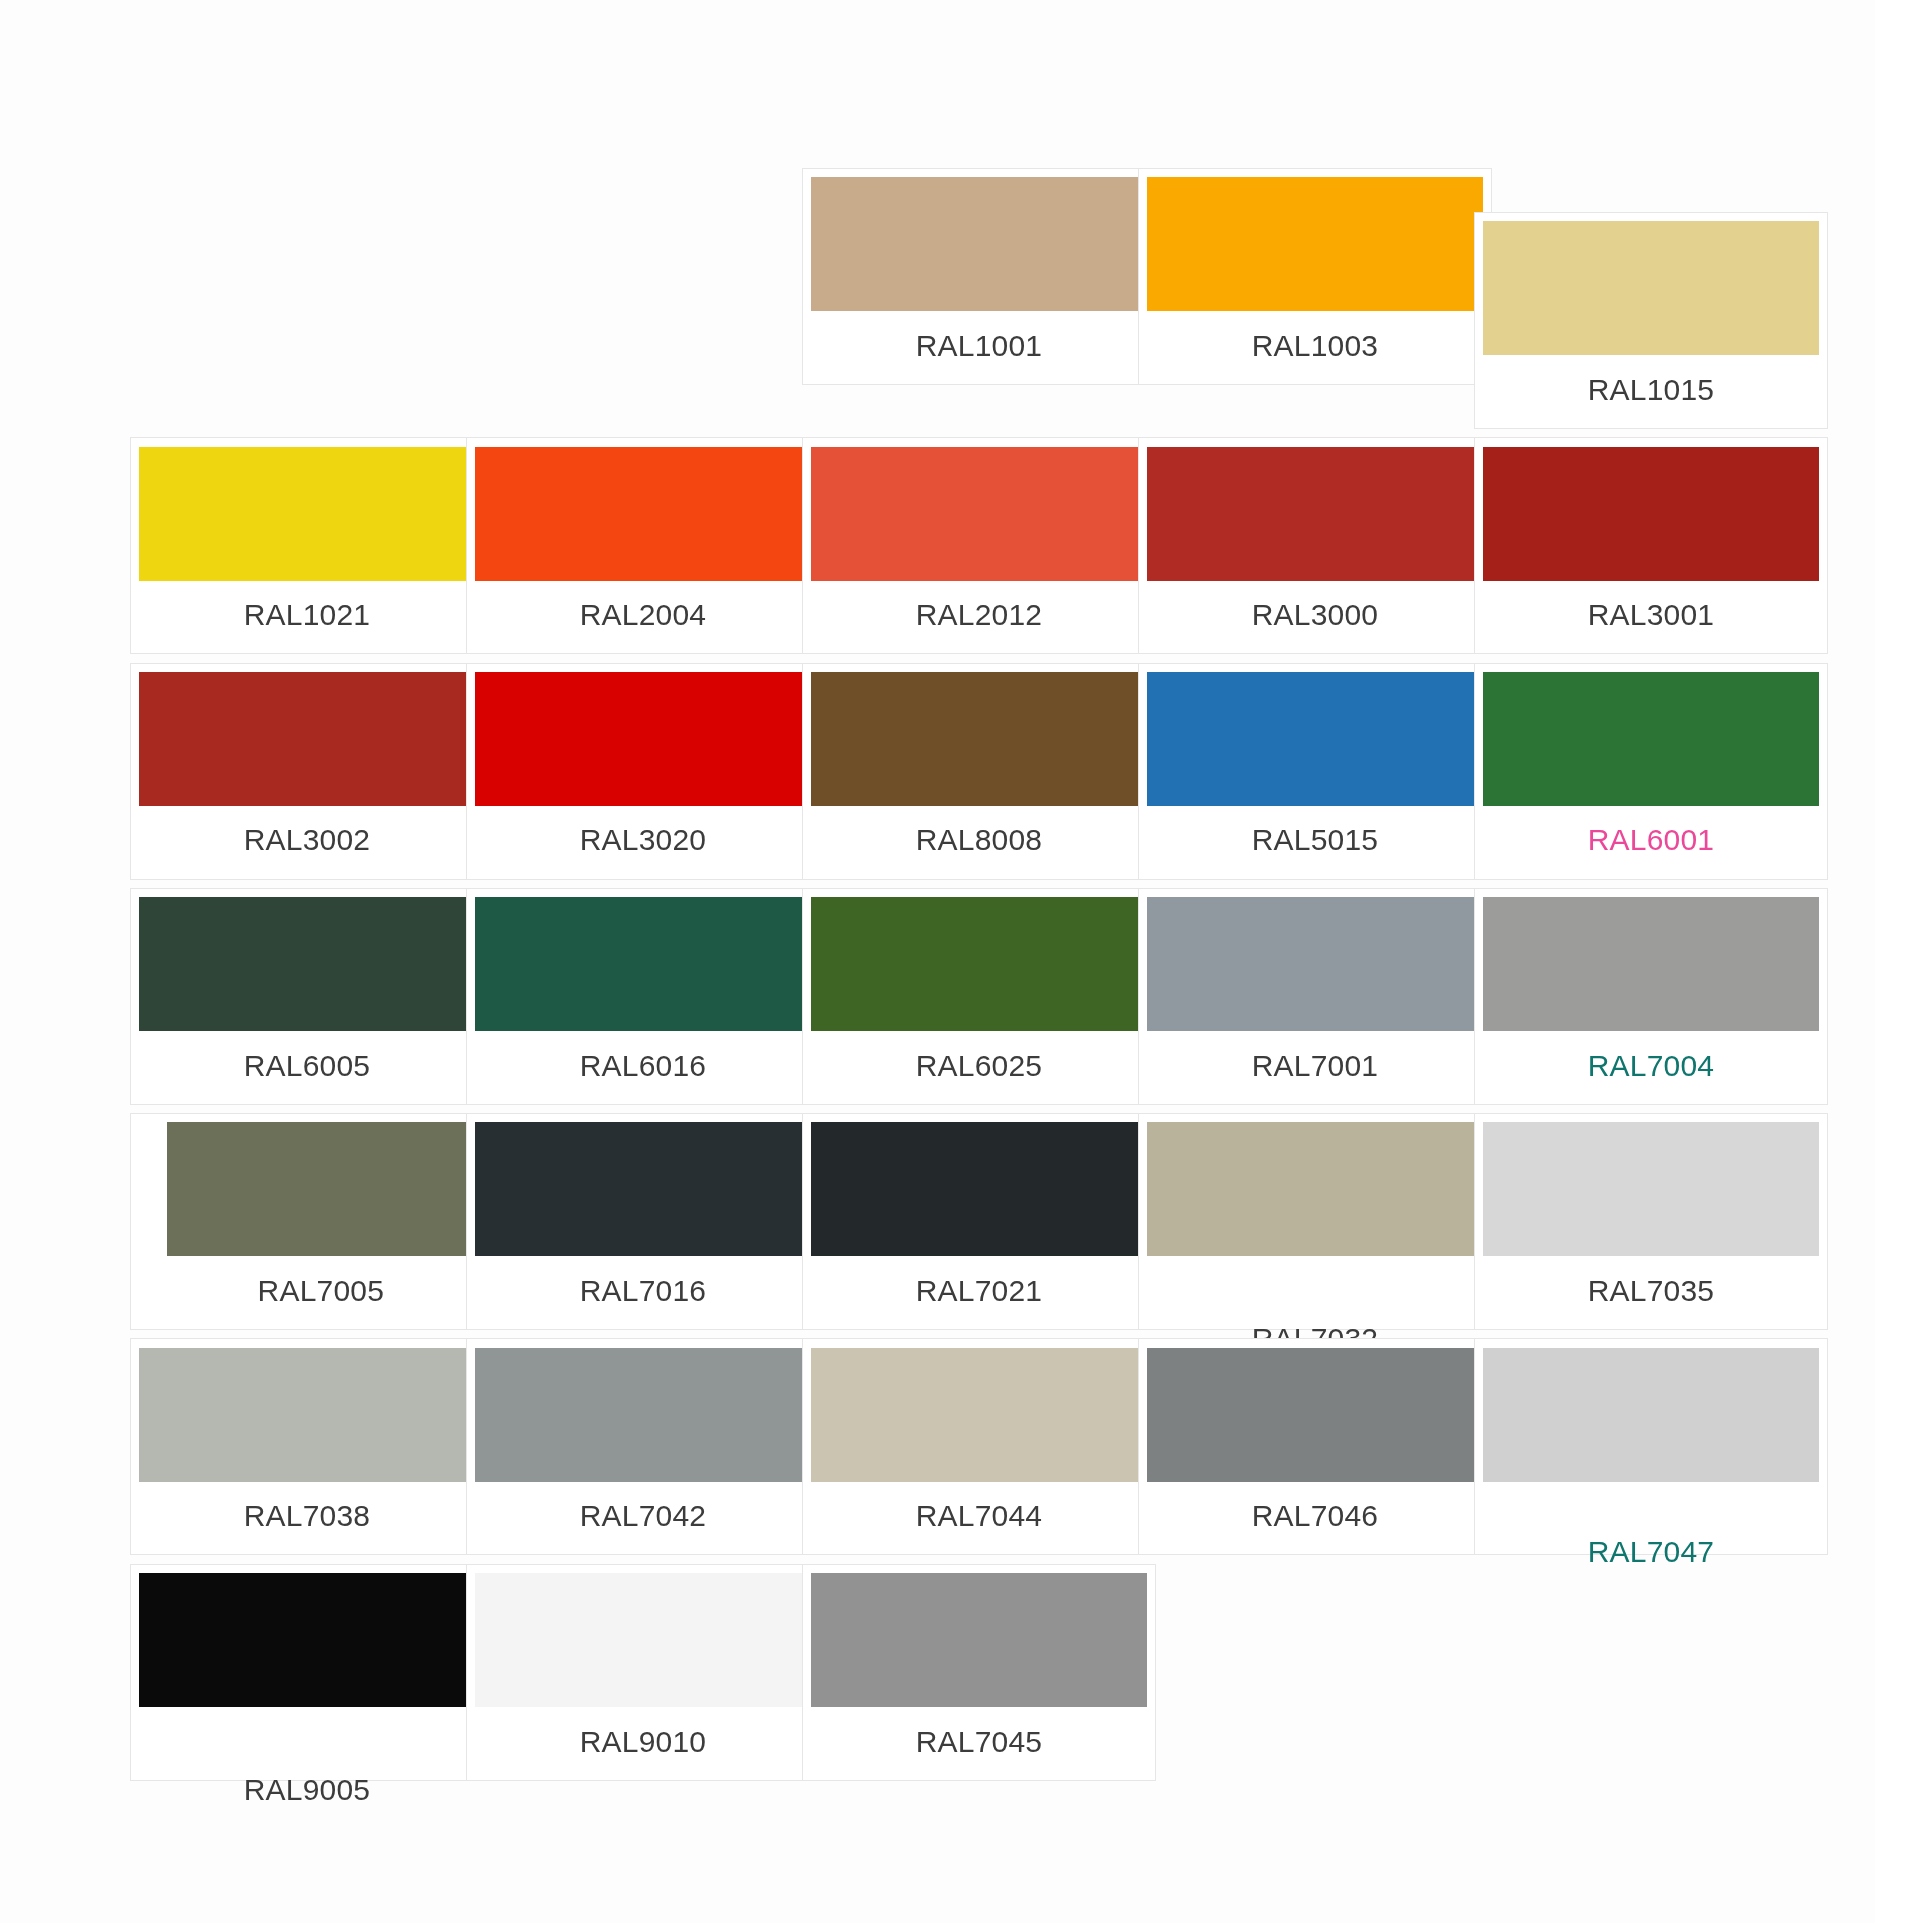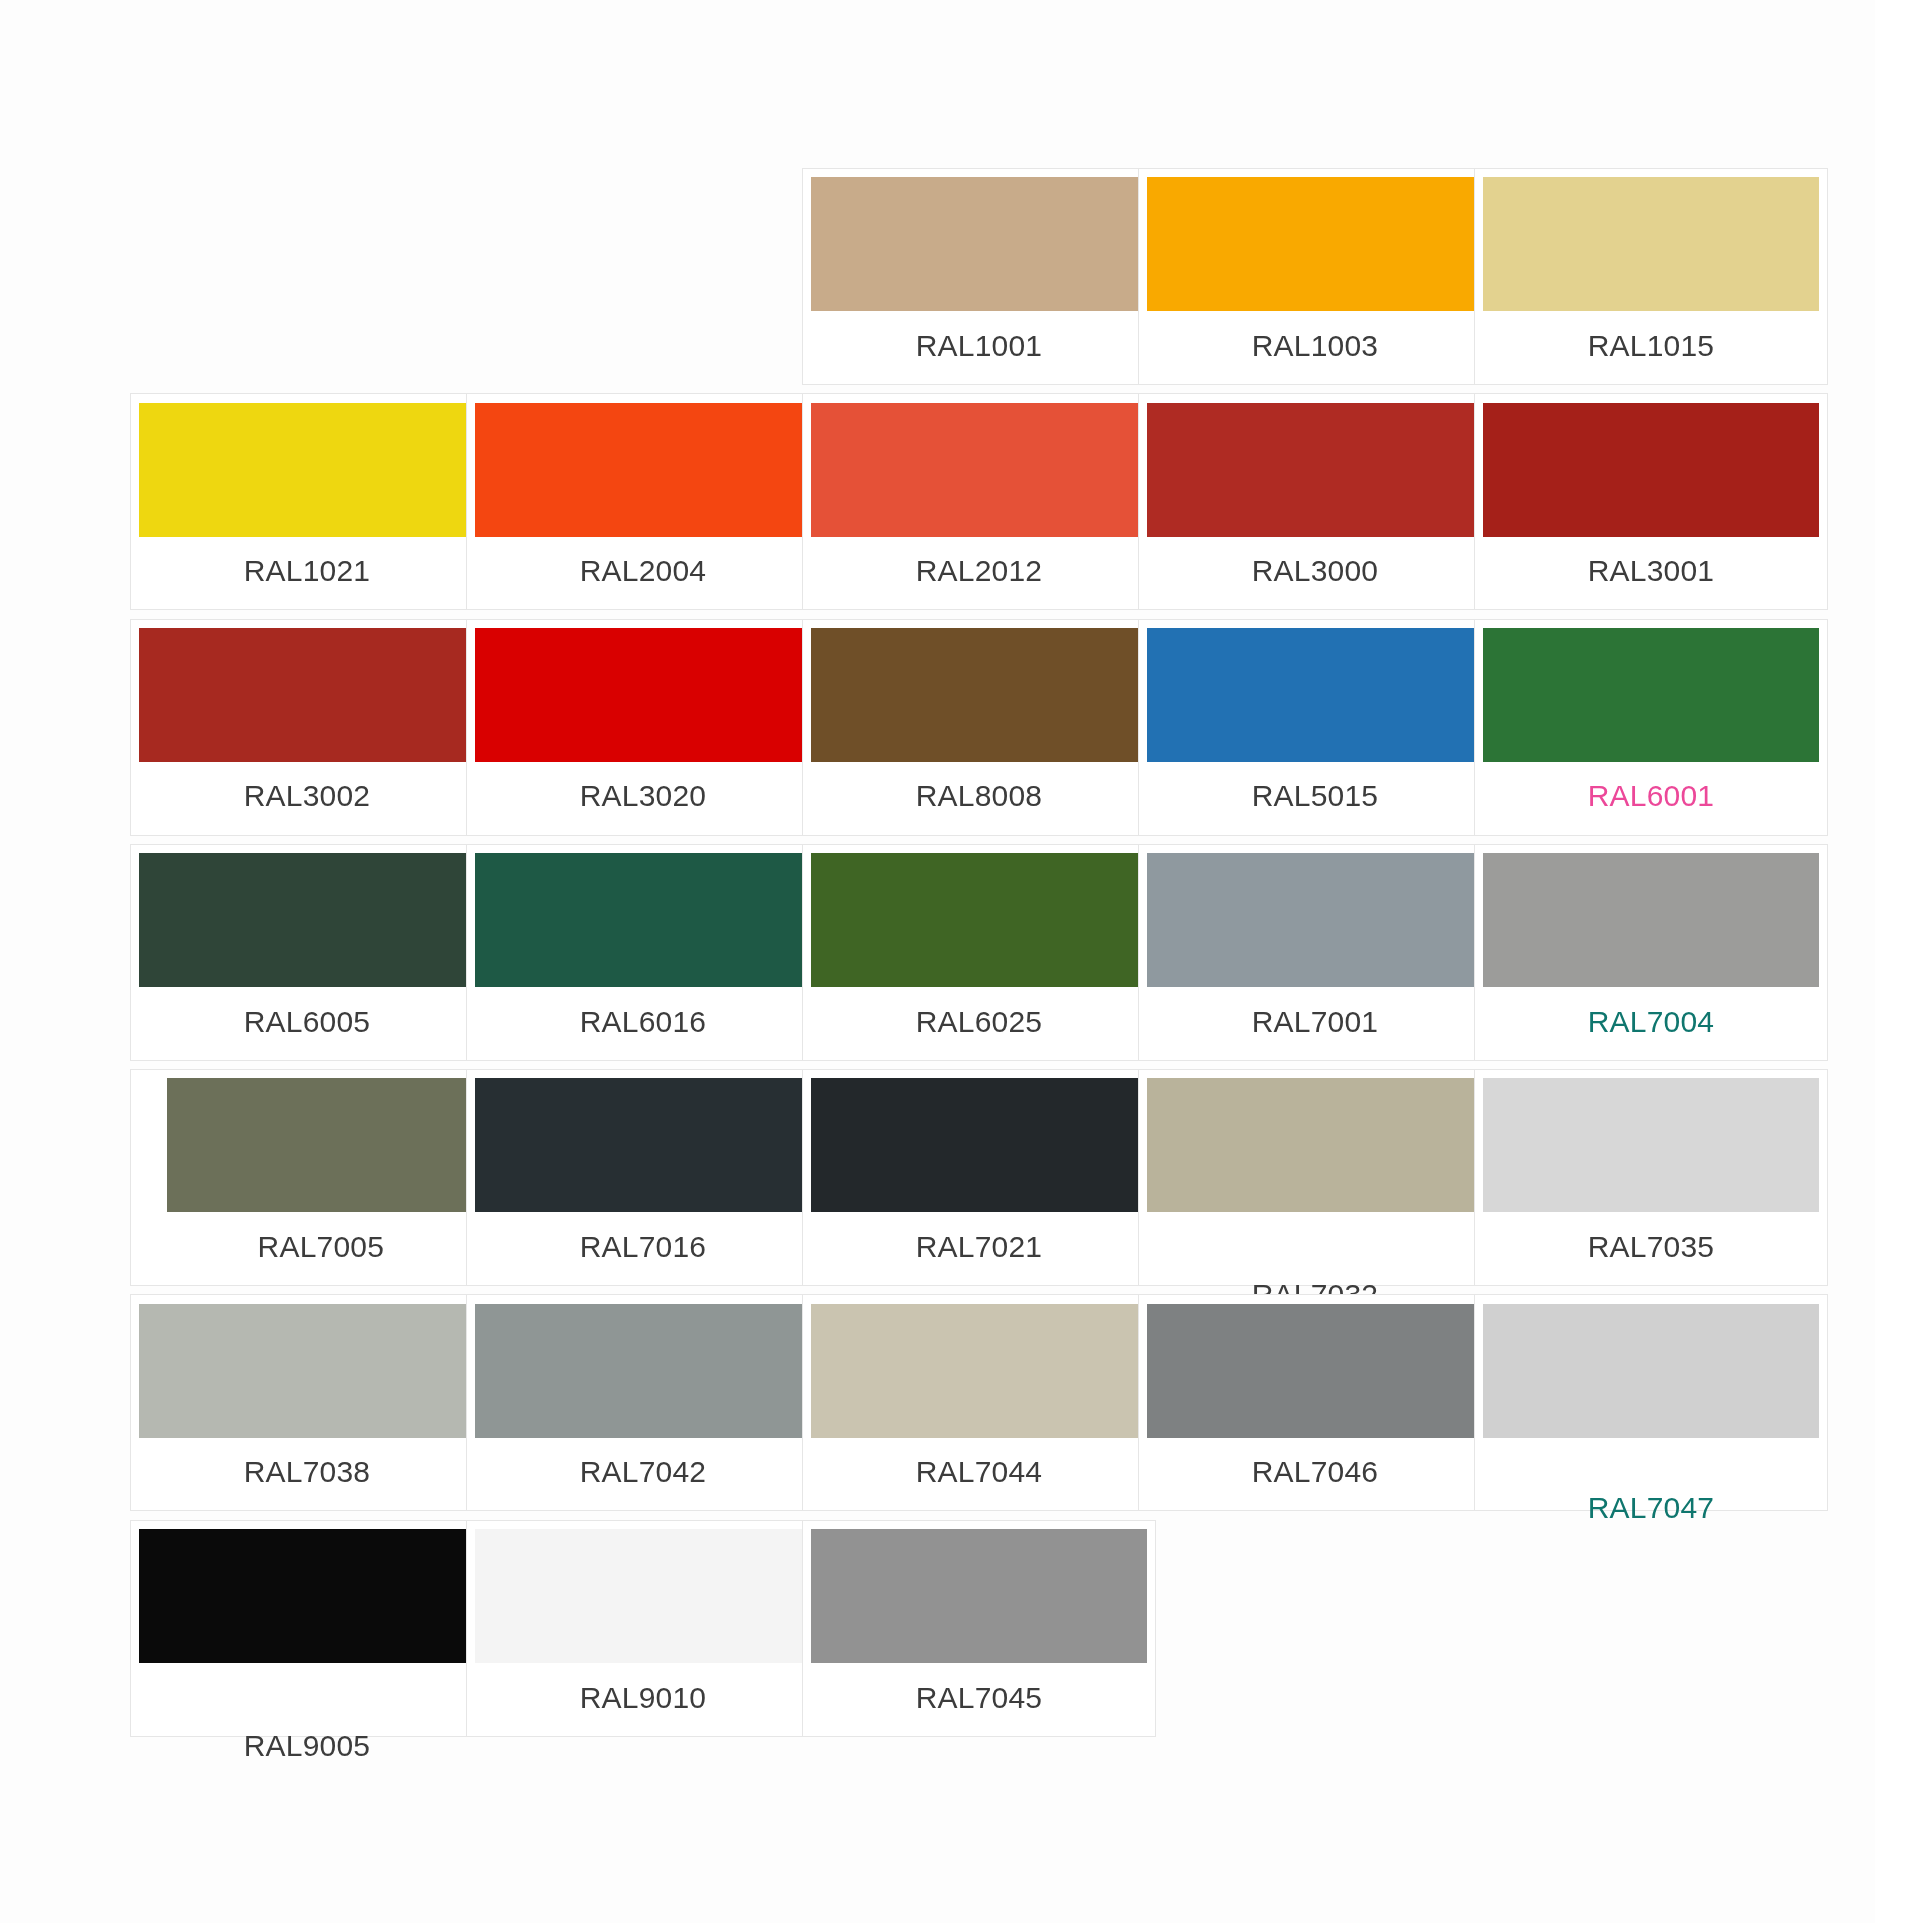--- a/index.html
+++ b/index.html
@@ -83,21 +83,21 @@
   <div id="content-panel" style="background: rgb(253, 253, 253);">
     <div id="palette-grid">
         <div class="swatch-card start-col-3" style="border-color: rgb(230, 230, 230);">
           <div class="swatch-chip" style="background-color: rgb(200, 171, 138);"></div>
           <div class="swatch-label" style="color: rgb(60, 60, 60);">RAL1001</div>
         </div>
         <div class="swatch-card" style="border-color: rgb(230, 230, 230);">
           <div class="swatch-chip" style="background-color: rgb(249, 169, 0);"></div>
           <div class="swatch-label" style="color: rgb(60, 60, 60);">RAL1003</div>
         </div>
-        <div class="swatch-card" style="border-color: rgb(230, 230, 230);">
+        <div class="swatch-card" style="border-color: rgb(230, 230, 230); margin-top: 44px;">
           <div class="swatch-chip" style="background-color: rgb(227, 210, 143);"></div>
           <div class="swatch-label" style="color: rgb(60, 60, 60);">RAL1015</div>
         </div>
         <div class="swatch-card" style="border-color: rgb(230, 230, 230);">
           <div class="swatch-chip" style="background-color: rgb(238, 215, 16);"></div>
           <div class="swatch-label" style="color: rgb(60, 60, 60);">RAL1021</div>
         </div>
         <div class="swatch-card" style="border-color: rgb(230, 230, 230);">
           <div class="swatch-chip" style="background-color: rgb(244, 70, 17);"></div>
           <div class="swatch-label" style="color: rgb(60, 60, 60);">RAL2004</div>

